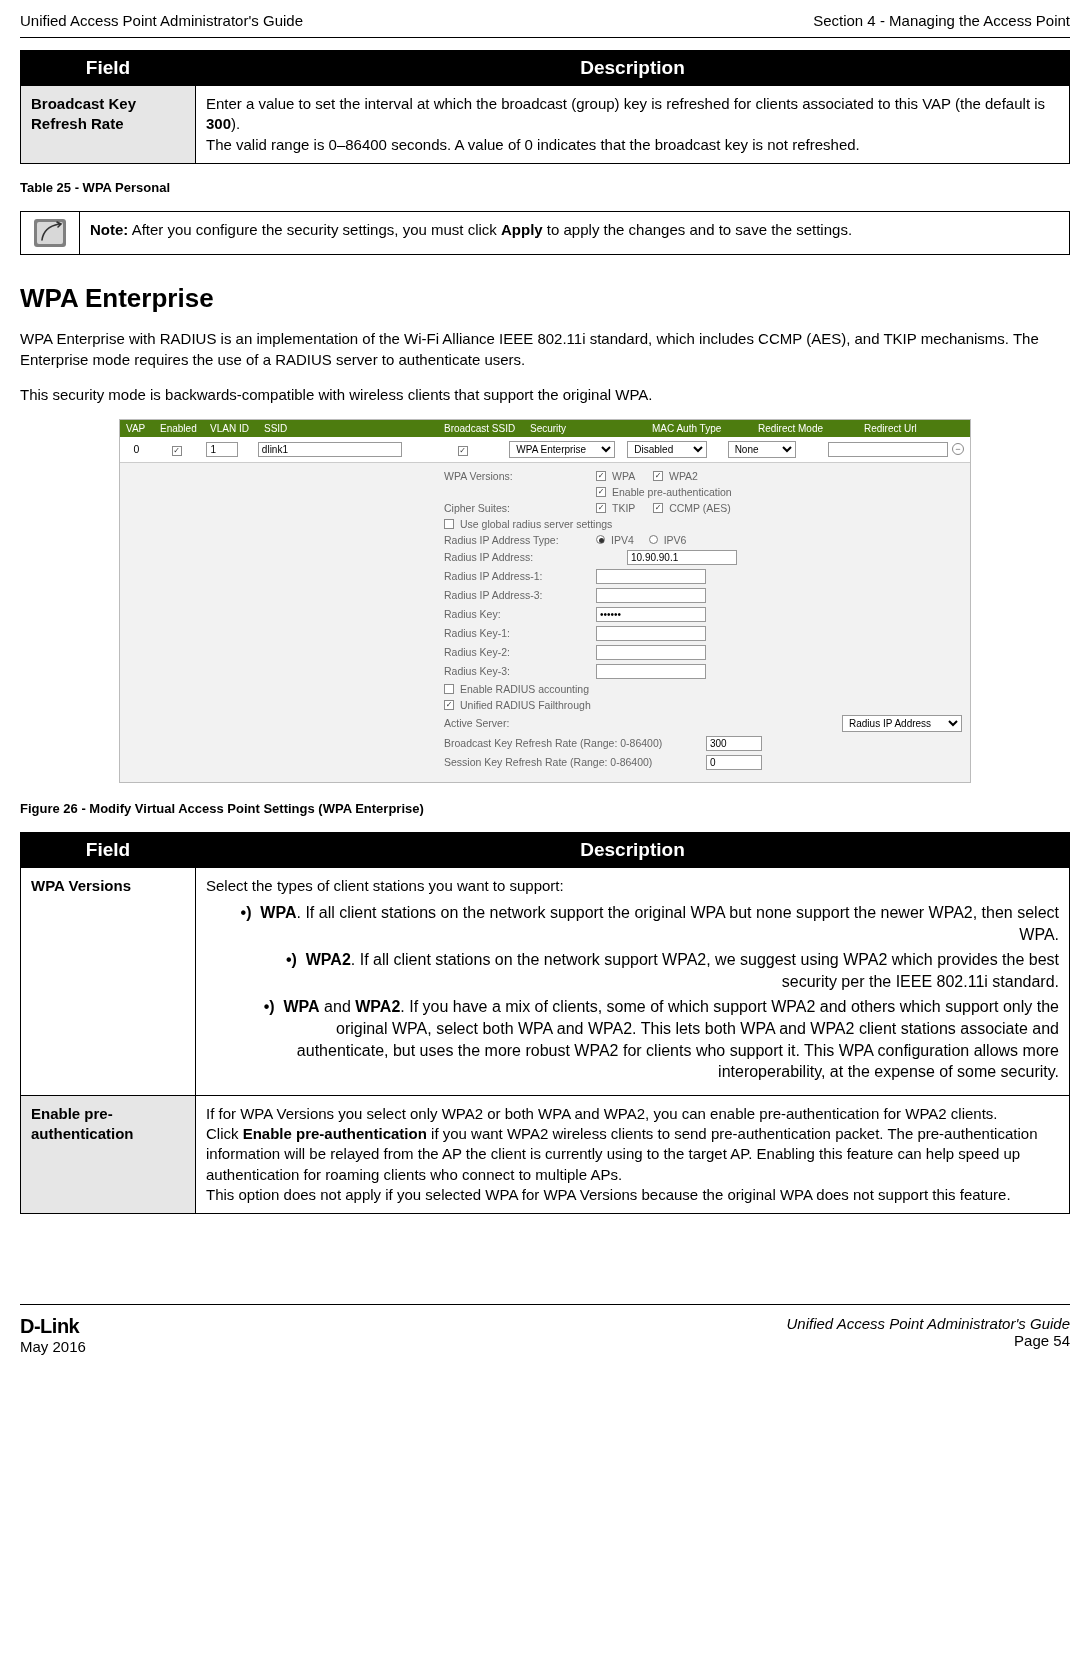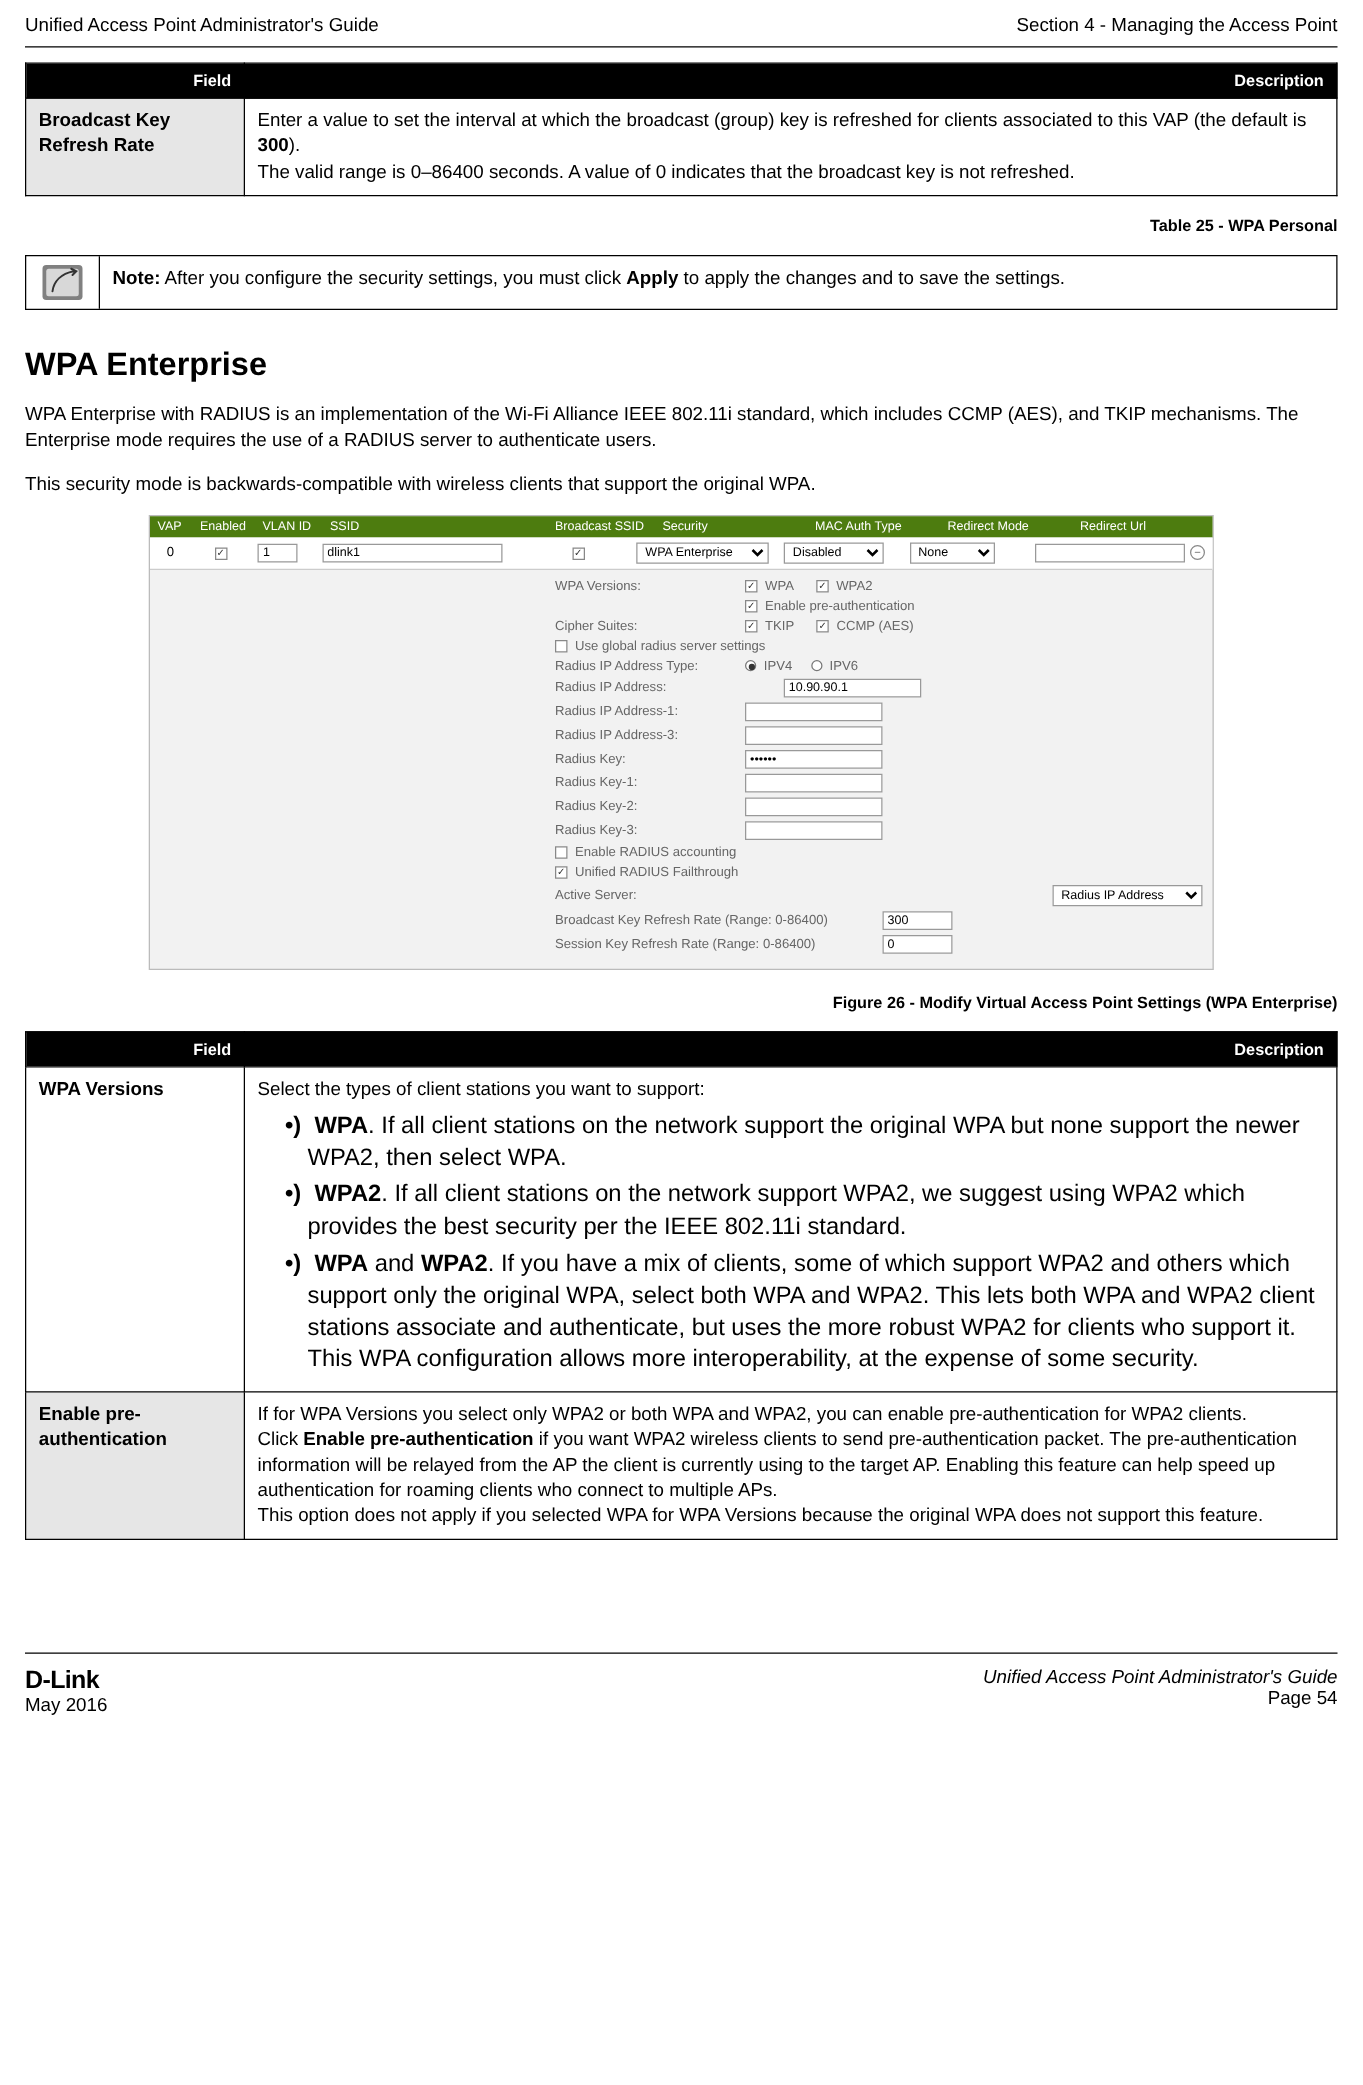--- a/index.html
+++ b/index.html
@@ -11,31 +11,31 @@
       margin: 0 auto;
       padding: 0 20px;
       font-size: 14px;
     }
     .header-top { display: flex; justify-content: space-between; padding: 12px 0 8px; font-size: 15px; }
     .header-left { text-align: left; }
     .header-right { text-align: right; }
     hr.sep { border: none; border-top: 1px solid #000; margin: 0 0 12px; }
     hr.sep-bottom { border: none; border-top: 1px solid #000; margin: 16px 0 4px; }
     .tbl { width: 100%; border-collapse: collapse; margin-bottom: 4px; border: 1.5px solid #000; }
-    .tbl th { background: #000; color: #fff; text-align: right; padding: 6px 10px; font-weight: bold; font-size: 13px; border: 1.5px solid #000;}
+    .tbl th { background: #000; color: #fff; text-align: center; padding: 6px 10px; font-weight: bold; font-size: 19px; border: 1.5px solid #000;}
     .tbl td { padding: 8px 10px; vertical-align: top; border: 1.5px solid #000; font-size: 15px; line-height: 1.35;}
     .tbl td.shade { background: #e6e6e6; font-weight: bold; width: 175px;}
-    .caption { text-align: right; font-weight: bold; font-size: 13px; margin: 16px 0 16px; }
+    .caption { text-align: left; font-weight: bold; font-size: 13px; margin: 16px 0 16px; }
     .note-box { border: 1.5px solid #000; display: flex; margin-bottom: 28px;}
     .note-icon-cell { width: 58px; display:flex; align-items:center; justify-content:center; padding: 6px;}
     .note-text-cell { padding: 8px 10px; font-size: 15px; line-height: 1.35; border-left: 1.5px solid #000;}
     h1.section-title { font-size: 26px; font-weight: bold; margin: 26px 0 14px; }
     p.body { font-size: 15px; line-height: 1.4; margin-bottom: 14px;}
     ul.bullets { list-style: none; padding-left: 22px; margin-top: 6px;}
-    ul.bullets li { text-indent: -18px; padding-left: 18px; margin-bottom: 4px; line-height: 1.35; font-size: 19px;}
+    ul.bullets li { text-indent: -18px; padding-left: 18px; margin-bottom: 4px; line-height: 1.35; font-size: 16px; text-align: right;}
     .figure-wrap { text-align: center; margin: 14px 0 6px;}
     .config-panel {
       display: inline-block; width: 852px; background: #f2f2f2; border: 1px solid #bbb;
       font-size: 10.5px; text-align: left;
     }
     .config-header { display: flex; background: #4d7c0f; color: #fff; font-size: 10px; }
     .config-header > div { padding: 3px 6px; }
     .ch-vap { width: 34px;} .ch-en { width: 50px;} .ch-vlan { width: 54px;} .ch-ssid { width: 180px;}
     .ch-bcast { width: 86px;} .ch-sec { width: 122px;} .ch-mac { width: 106px;} .ch-red { width: 106px;} .ch-url { flex: 1;}
     .config-row1 { display: flex; align-items: center; padding: 2px 0; background: #fff; border-bottom: 1px solid #ccc;}

